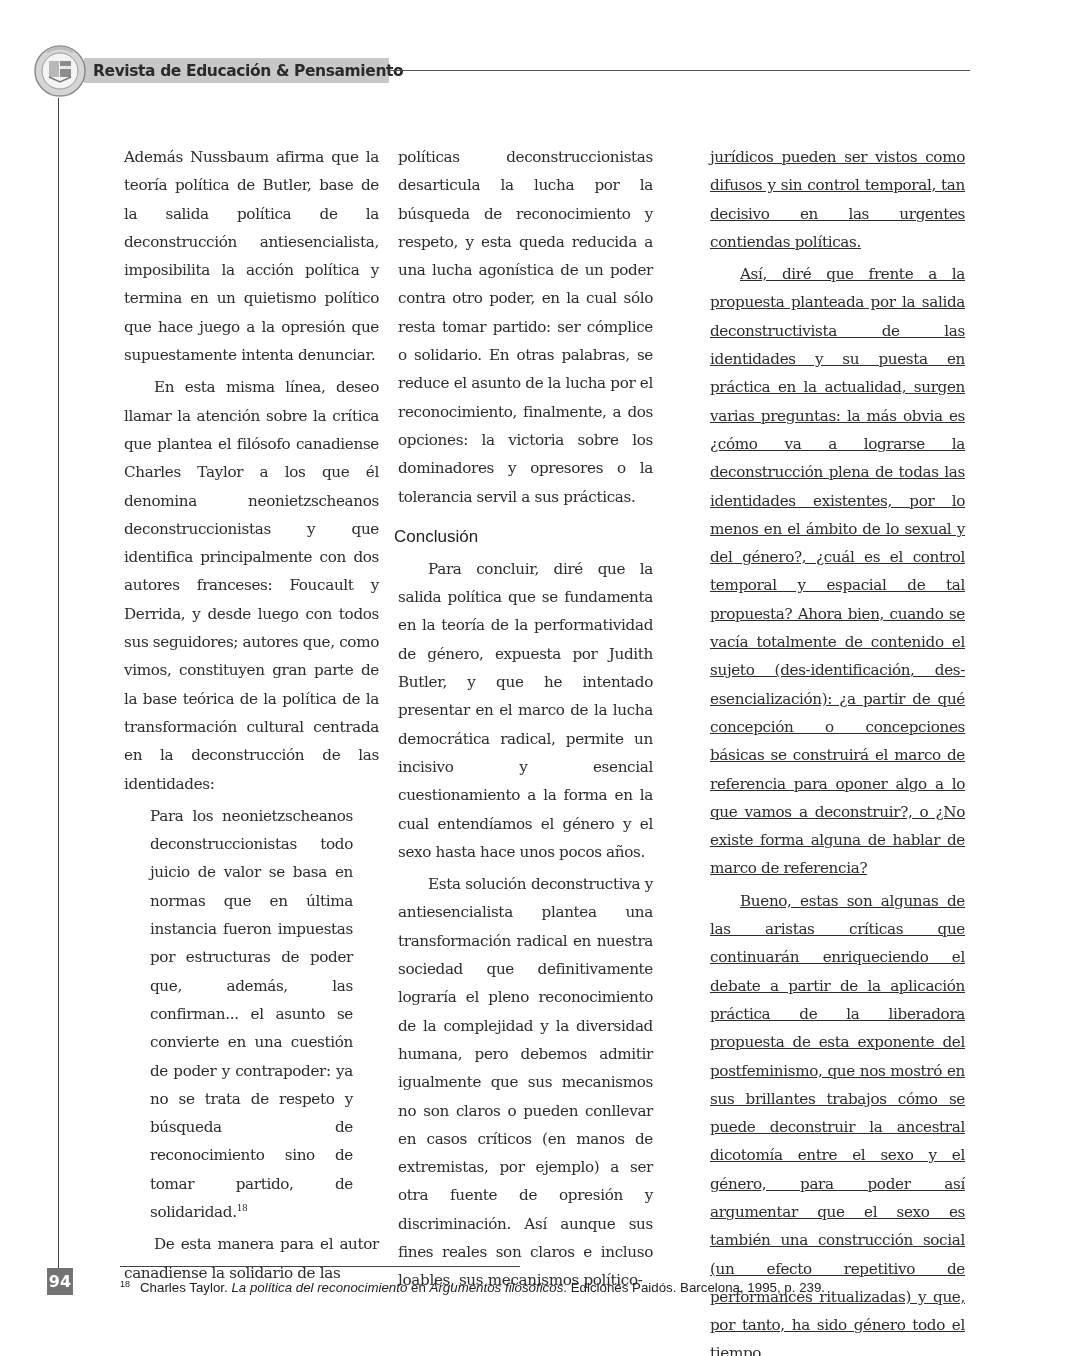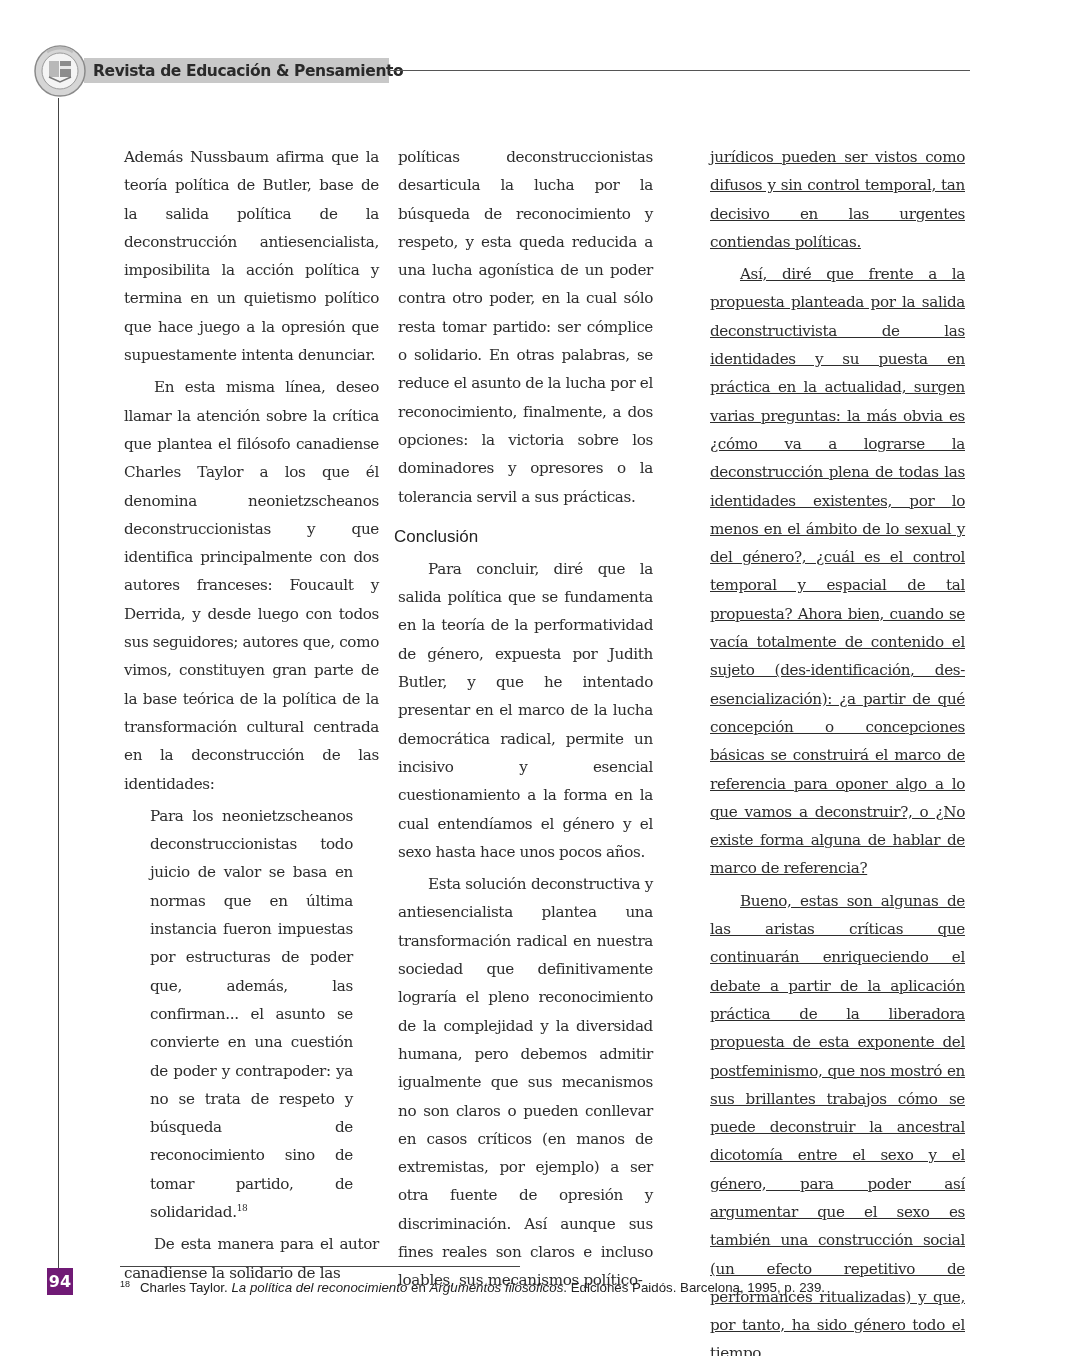--- a/index.html
+++ b/index.html
@@ -5,21 +5,21 @@
     html, body { margin: 0; padding: 0; background: #ffffff; }
     body { width: 1080px; height: 1356px; position: relative; overflow: hidden; }
 
     .header-bar { position: absolute; left: 84px; top: 58px; width: 305px; height: 25px; background: #c8c8c8; }
     .header-title { position: absolute; left: 93px; top: 59px; font-family: "DejaVu Sans", sans-serif; font-weight: bold; font-size: 15.5px; color: #2a2a2a; letter-spacing: -0.4px; line-height: 24px; white-space: nowrap; }
     .header-rule { position: absolute; left: 389px; top: 70px; width: 581px; height: 1px; background: #555; }
 
     .logo { position: absolute; left: 33px; top: 44px; width: 54px; height: 54px; }
     .vline { position: absolute; left: 58px; top: 98px; width: 1px; height: 1170px; background: #444; }
 
-    .page-num { position: absolute; left: 47px; top: 1268px; width: 26px; height: 27px; background: #701a75; color: #fff; font-family: "DejaVu Sans", sans-serif; font-weight: bold; font-size: 16px; line-height: 27px; text-align: center; }
+    .page-num { position: absolute; left: 47px; top: 1268px; width: 26px; height: 27px; background: #737373; color: #fff; font-family: "DejaVu Sans", sans-serif; font-weight: bold; font-size: 16px; line-height: 27px; text-align: center; }
 
     .col { position: absolute; top: 139px; width: 263px; font-family: "DejaVu Serif", serif; font-size: 15.2px; line-height: 28.3px; color: #2c2c2c; letter-spacing: -0.35px; }
     .col p { margin: 4px; text-align: justify; hyphens: manual; }
     .col p.ind { text-indent: 30px; }
     .col1 { left: 120px; }
     .col2 { left: 394px; }
     .col3 { left: 706px; text-decoration: underline; }
 
     .quote { margin: 0 0 0 30px !important; width: 203px; }
     .quote span.sup, sup { font-size: 9px; vertical-align: super; line-height: 0; }

